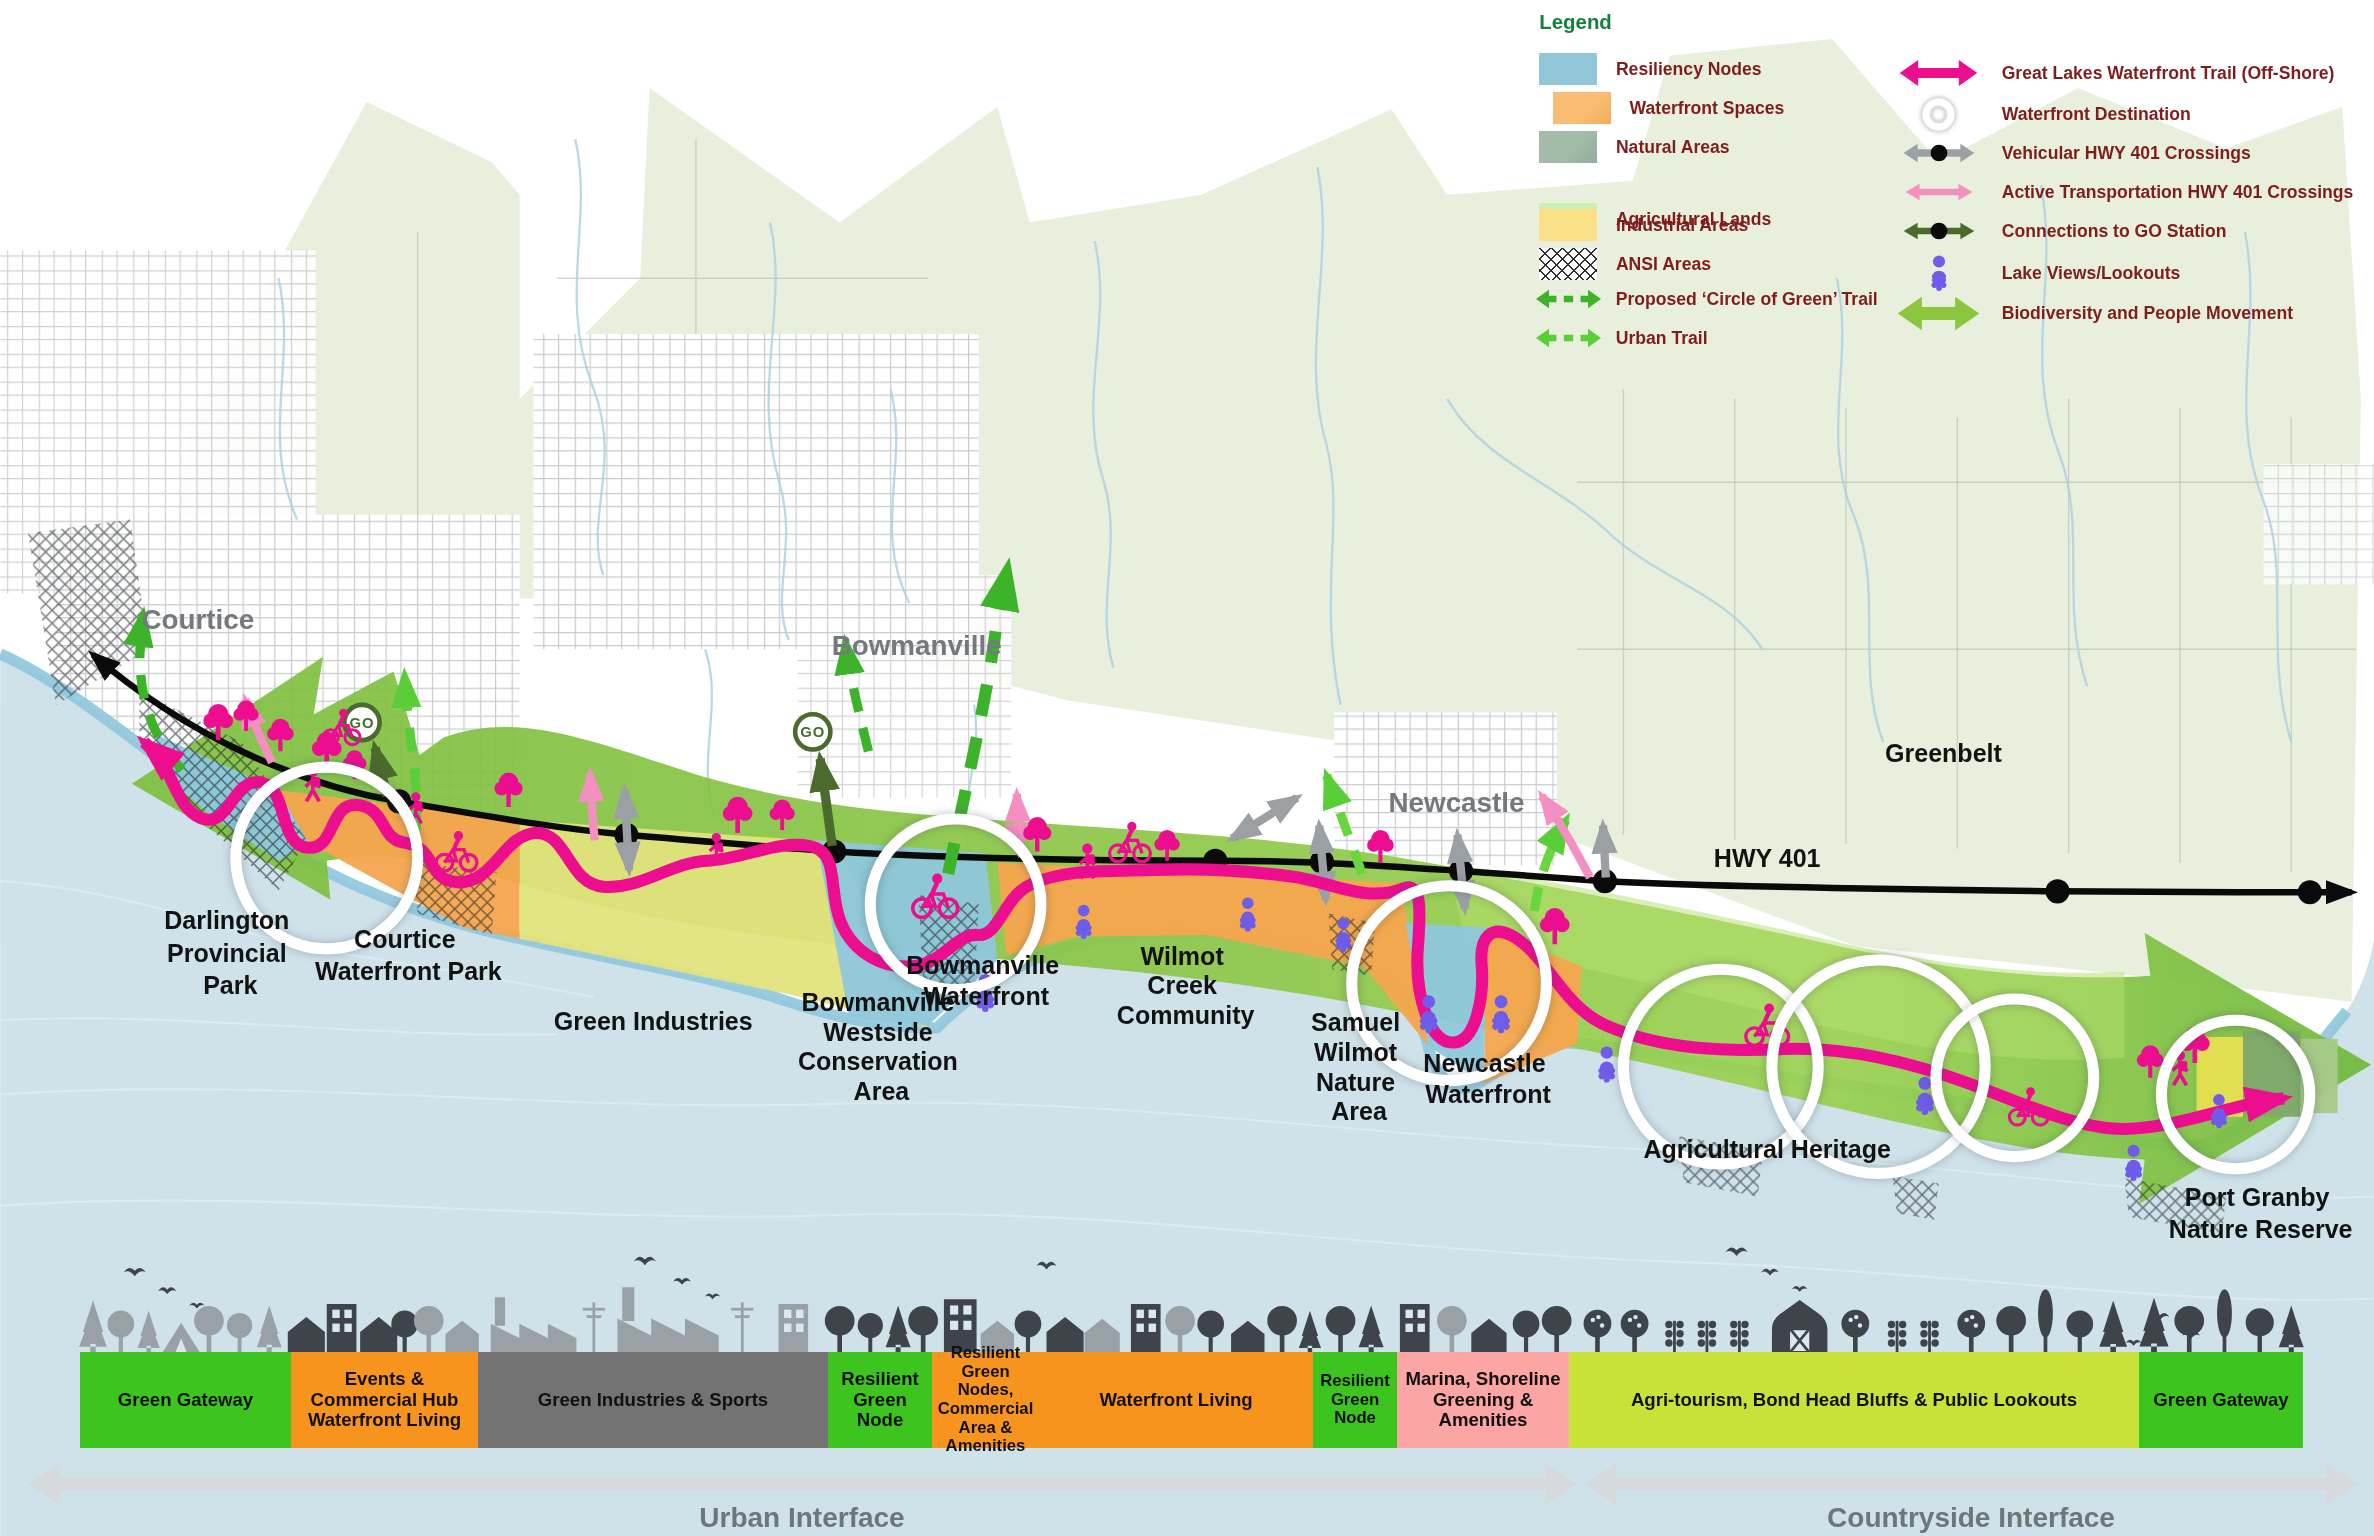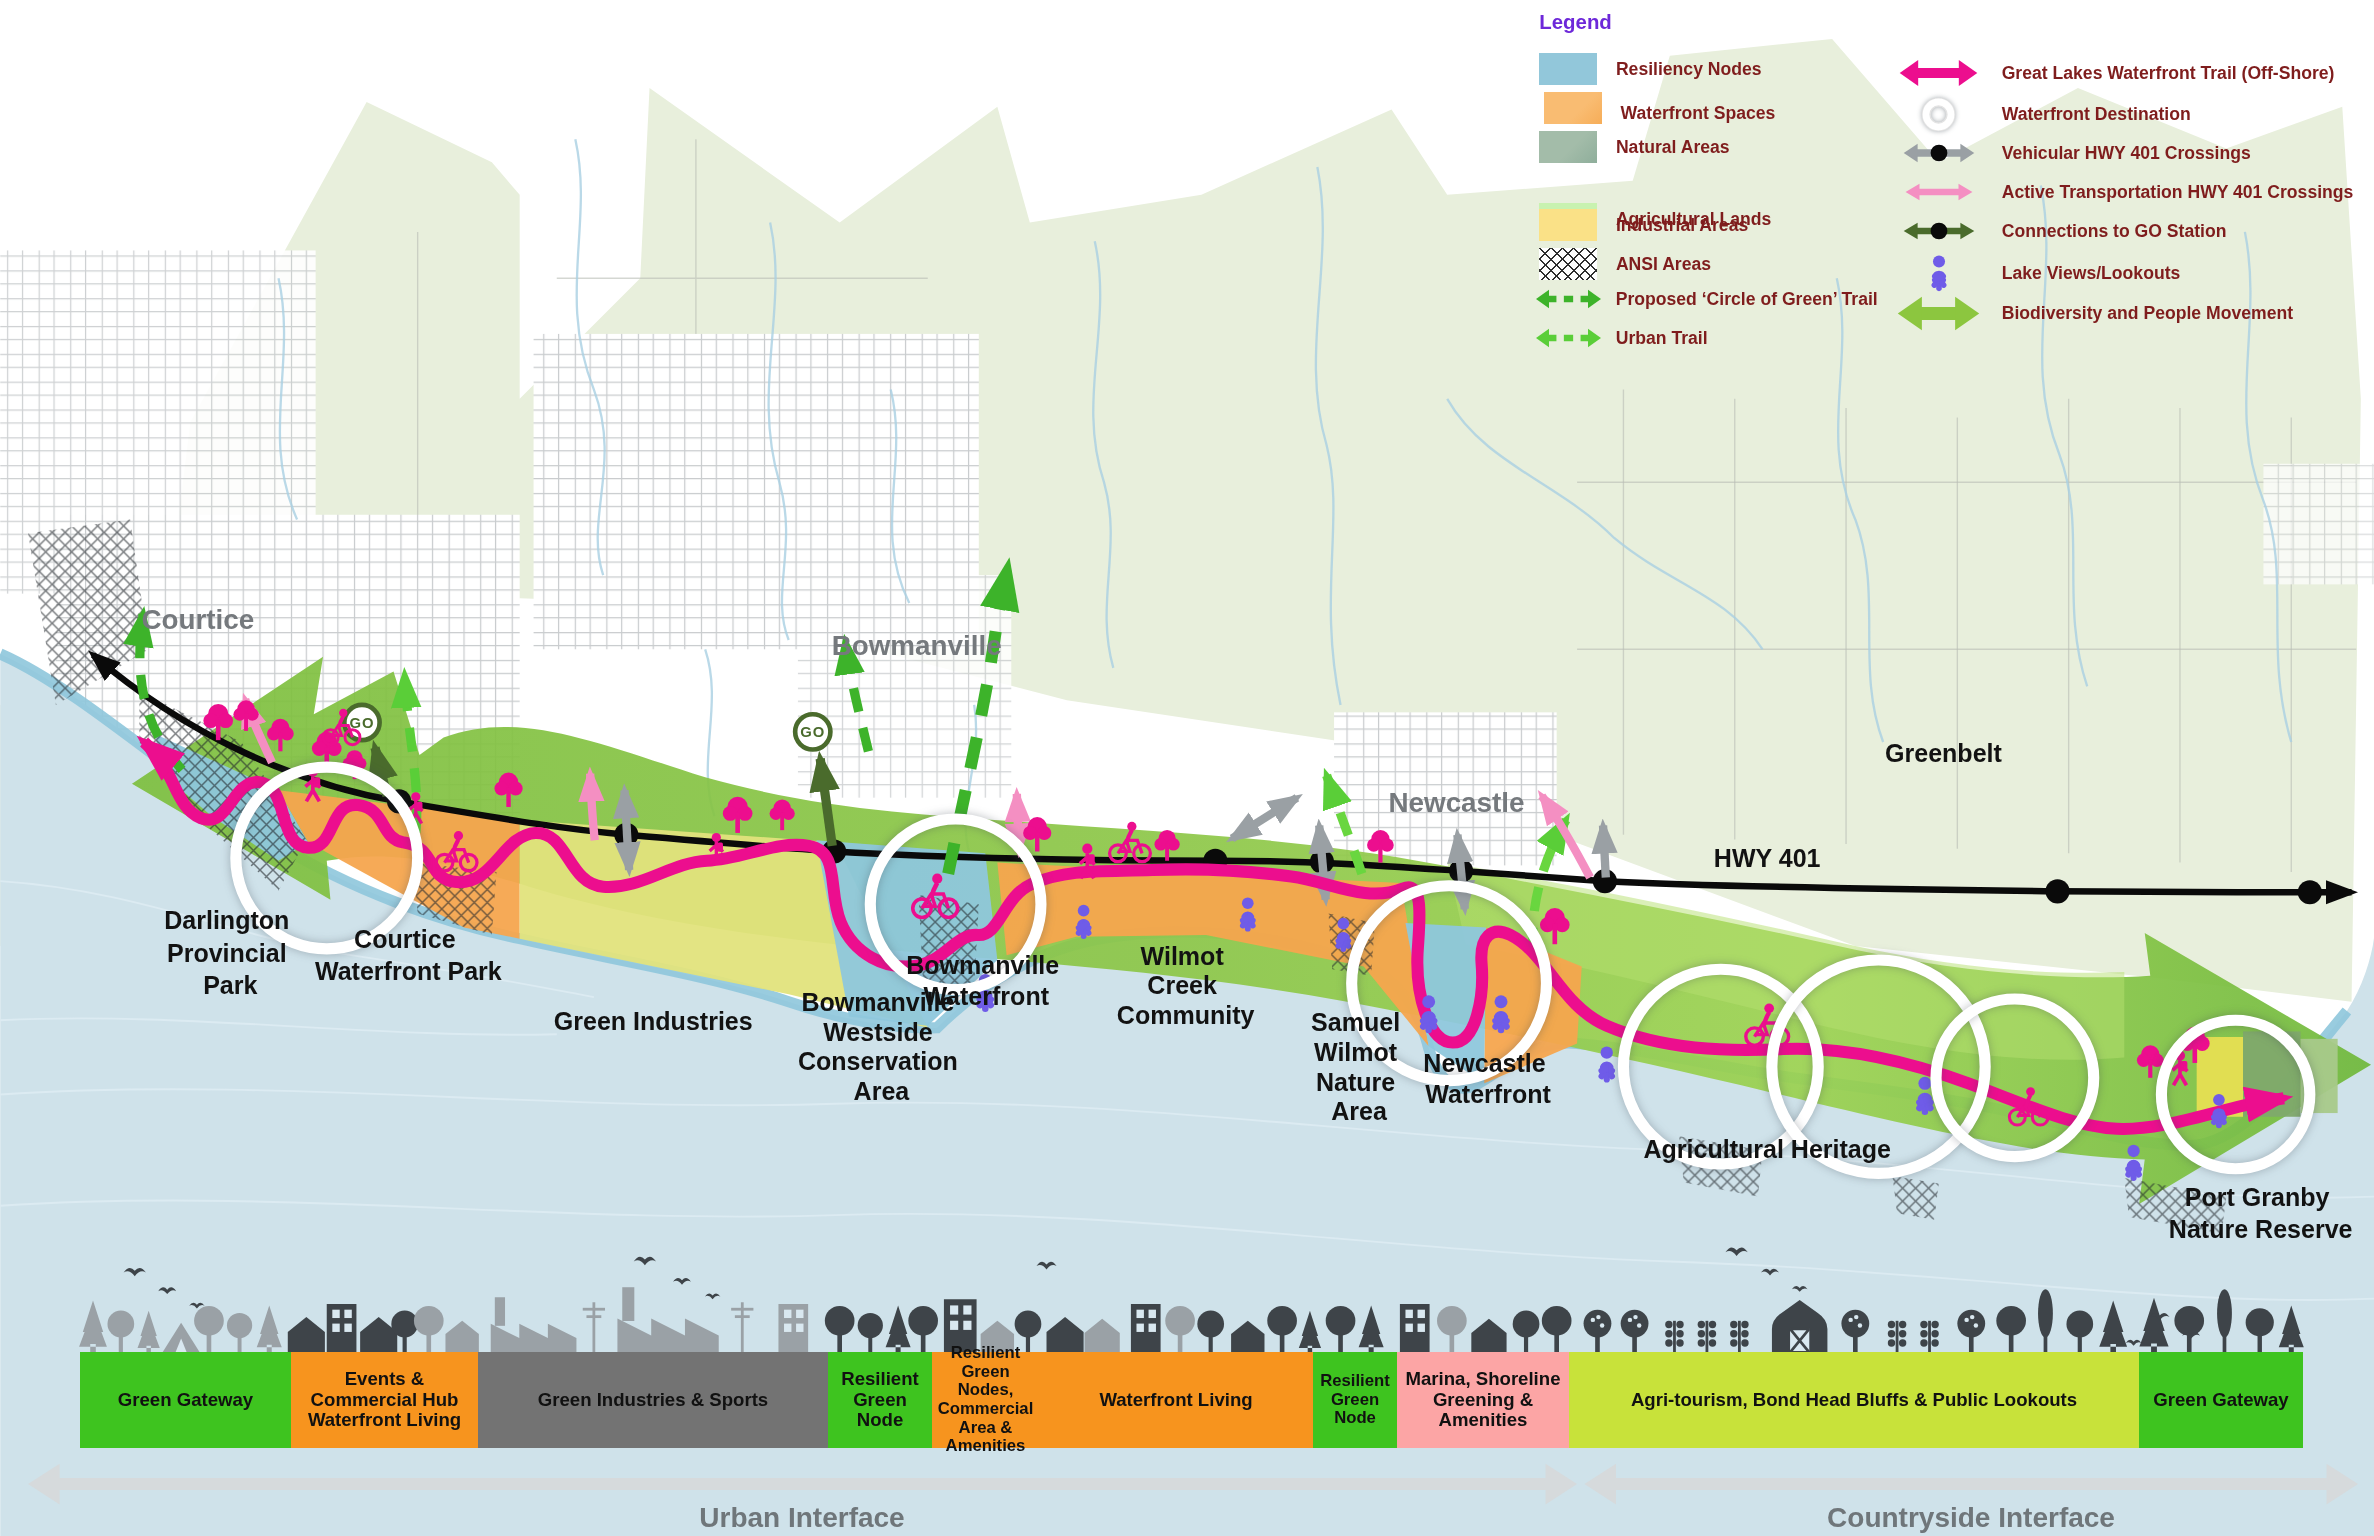--- a/index.html
+++ b/index.html
@@ -10,21 +10,21 @@
   .contour{stroke:#dcebf2;stroke-width:2;fill:none;}
   .ruralroad{stroke:#b9bdb5;stroke-width:1.5;opacity:.6;}
   .ring{fill:none;stroke:#ffffff;stroke-width:12;filter:drop-shadow(0 0 5px rgba(60,70,80,.35));}
   .maplabel{font-weight:bold;font-size:27px;fill:#121212;text-anchor:middle;}
   .citylabel{font-weight:bold;font-size:30px;fill:#75797d;text-anchor:middle;}
   .hwylabel{font-weight:bold;font-size:27px;fill:#121212;text-anchor:middle;}
   .golabel{font-weight:bold;font-size:16px;fill:#4a6b2c;text-anchor:middle;letter-spacing:1px;}
 
   
   #legend{position:absolute;left:1530px;top:11px;width:839px;height:357px;}
-  #legend .title{position:absolute;left:9.3px;top:0;font-weight:bold;font-size:20.4px;color:#6d28d9;}
+  #legend .title{position:absolute;left:9.3px;top:0;font-weight:bold;font-size:20.4px;color:#15803d;}
   .lrow{position:absolute;display:flex;align-items:center;gap:0;}
   .lrow .lab{font-weight:bold;font-size:17.6px;color:#7f1d1d;white-space:nowrap;}
   .swatch{width:58px;height:32px;display:inline-block;margin-right:18.6px;}
   .sw-blue{background:#92c7da;}
   .sw-orange{background:linear-gradient(135deg,#f9bc72 60%,#f6ad58 100%);}
   .sw-natural{background:linear-gradient(135deg,#a3bca9 55%,#8fae9b 100%);}
   .sw-agri{background:#c8f2b0;}
   .sw-industrial{background:#fae187;}
   .sw-ansi{background:
      repeating-linear-gradient(45deg,transparent 0 6.5px,#2f2f2f 6.5px 8px),
@@ -537,21 +537,21 @@
   </g>
 </svg>
 
 <div id="legend">
   <div class="title">Legend</div>
 
   <div class="lrow" style="left:9.3px;top:42px;">
     <span class="swatch sw-blue"></span>
     <span class="lab">Resiliency Nodes</span>
   </div>
-  <div class="lrow" style="left:14px;top:81px;align-items:flex-end;">
+  <div class="lrow" style="left:23px;top:81px;">
     <span class="swatch sw-orange"></span>
     <span class="lab">Waterfront Spaces</span>
   </div>
   <div class="lrow" style="left:9.3px;top:120px;">
     <span class="swatch sw-natural"></span>
     <span class="lab">Natural Areas</span>
   </div>
   <div class="lrow" style="left:9.3px;top:152px;margin-top:40px;">
     <span class="swatch sw-agri"></span>
     <span class="lab">Agricultural Lands</span>

